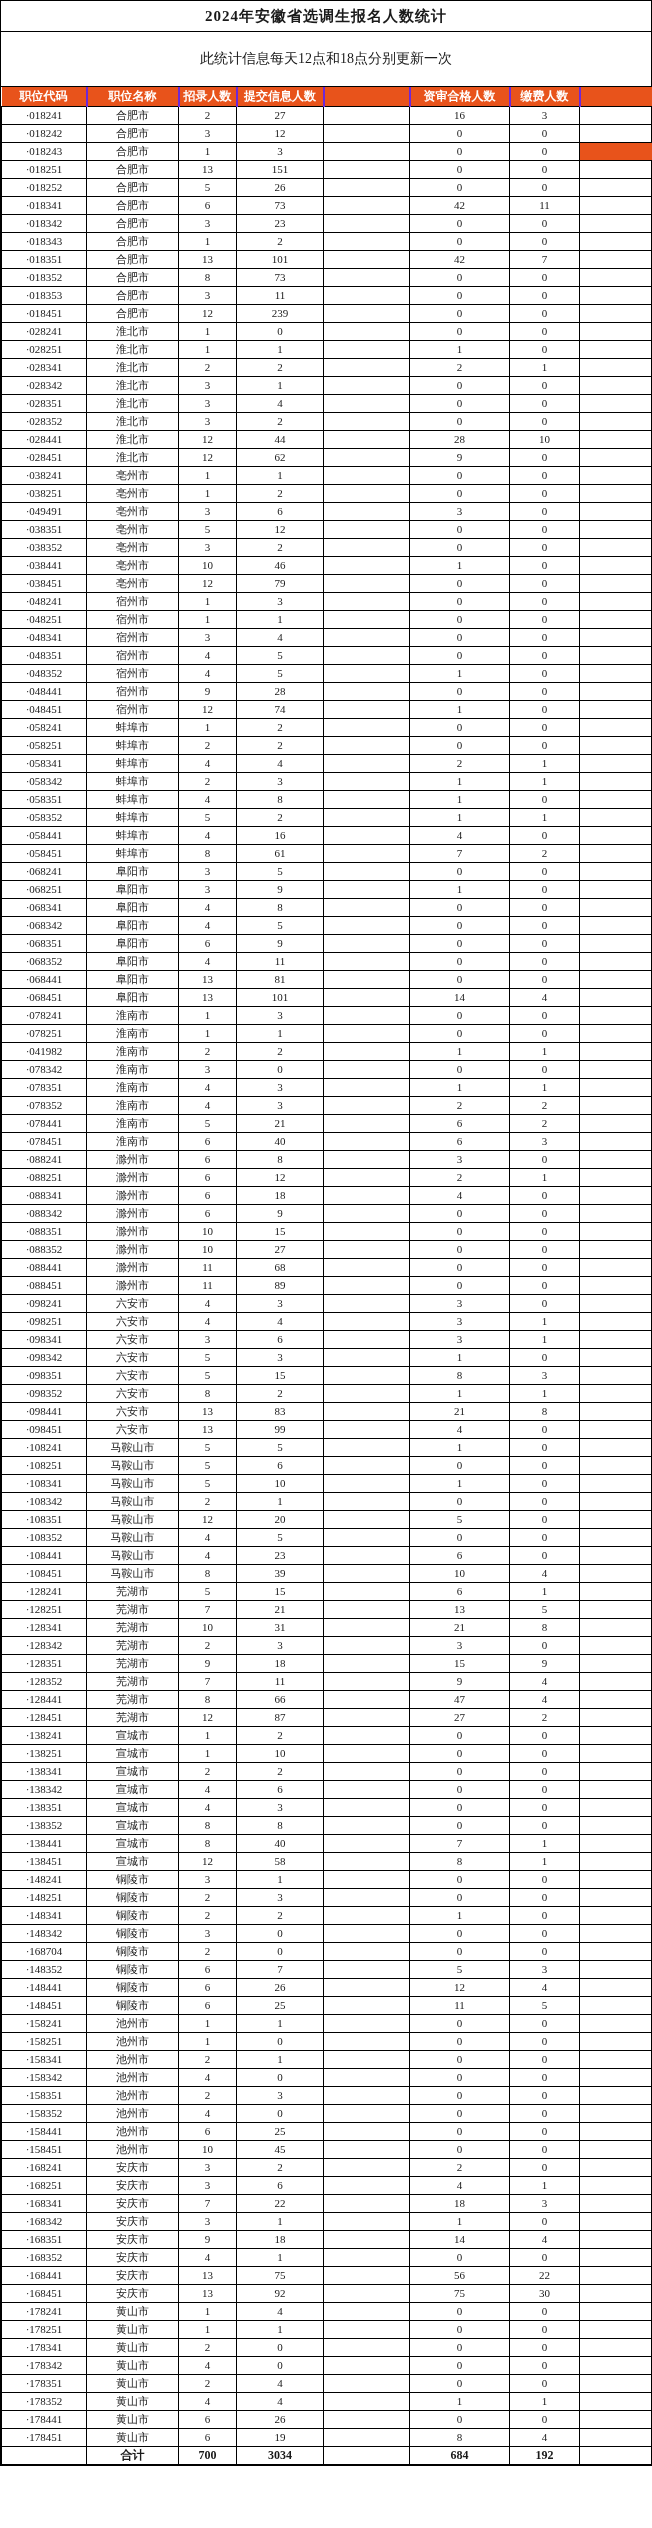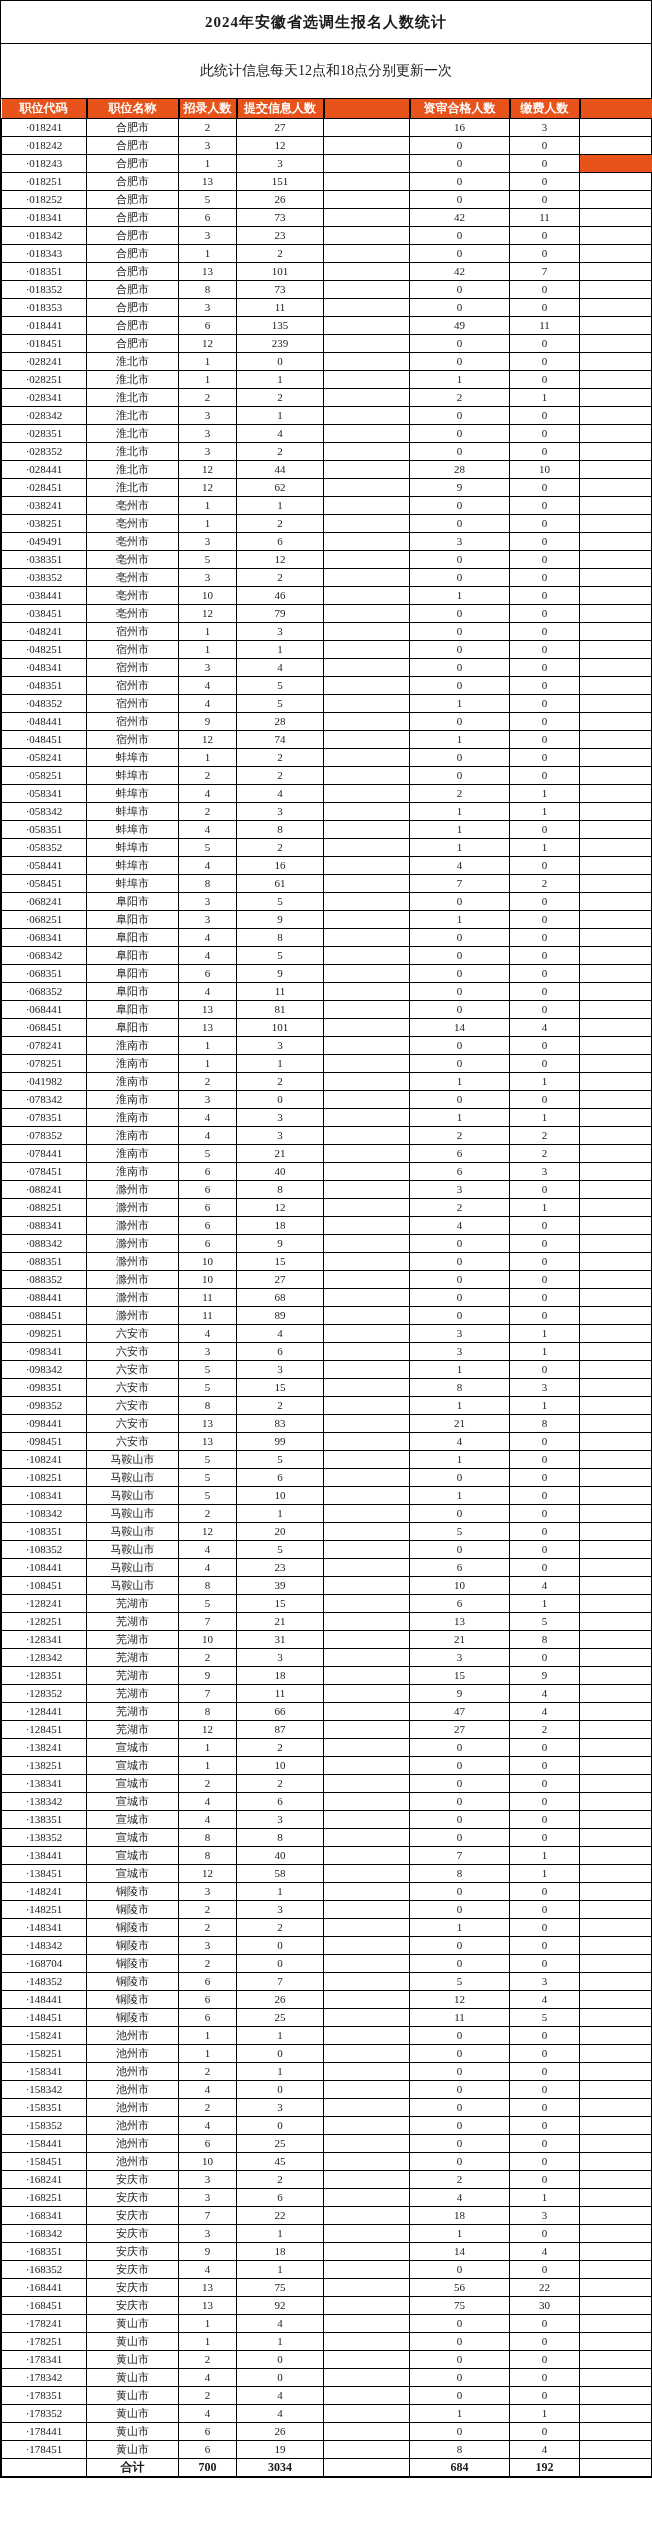--- a/index.html
+++ b/index.html
@@ -10,21 +10,21 @@
     color: #1a1a1a;
   }
   .page {
     width: 652px;
     box-sizing: border-box;
     border: 1px solid #000;
     background: #ffffff;
   }
   .title-box {
     box-sizing: border-box;
-    height: 43px;
+    height: 31px;
     border-bottom: 1px solid #000;
     display: flex;
     align-items: center;
     justify-content: center;
     font-size: 15px;
     font-weight: bold;
     letter-spacing: 1px;
   }
   .subtitle-box {
     box-sizing: border-box;
@@ -46,21 +46,21 @@
   table.stats thead th {
     box-sizing: border-box;
     height: 19px;
     padding: 0;
     font-size: 12px;
     font-weight: bold;
     text-align: center;
     vertical-align: middle;
     color: var(--header-text, #fff);
     background: var(--header-bg, #E8531B);
-    border-left: 2px solid #000000;
+    border-left: 2px solid #6d28d9;
     border-bottom: 1px solid #000;
     overflow: hidden;
     white-space: nowrap;
   }
   table.stats thead th:first-child { border-left: none; }
   table.stats td {
     box-sizing: border-box;
     height: 18px;
     padding: 0;
     font-size: 11px;
@@ -218,30 +218,20 @@
           <td class="code">018353</td>
           <td>合肥市</td>
           <td>3</td>
           <td>11</td>
           <td></td>
           <td>0</td>
           <td>0</td>
           <td></td>
         </tr>
         <tr>
-          <td class="code">018441</td>
-          <td>合肥市</td>
-          <td>6</td>
-          <td>135</td>
-          <td></td>
-          <td>49</td>
-          <td>11</td>
-          <td></td>
-        </tr>
-        <tr>
           <td class="code">018451</td>
           <td>合肥市</td>
           <td>12</td>
           <td>239</td>
           <td></td>
           <td>0</td>
           <td>0</td>
           <td></td>
         </tr>
         <tr>
@@ -774,20 +764,30 @@
           <td>0</td>
           <td></td>
         </tr>
         <tr>
           <td class="code">088451</td>
           <td>滁州市</td>
           <td>11</td>
           <td>89</td>
           <td></td>
           <td>0</td>
+          <td>0</td>
+          <td></td>
+        </tr>
+        <tr>
+          <td class="code">098241</td>
+          <td>六安市</td>
+          <td>4</td>
+          <td>3</td>
+          <td></td>
+          <td>3</td>
           <td>0</td>
           <td></td>
         </tr>
         <tr>
           <td class="code">098251</td>
           <td>六安市</td>
           <td>4</td>
           <td>4</td>
           <td></td>
           <td>3</td>

